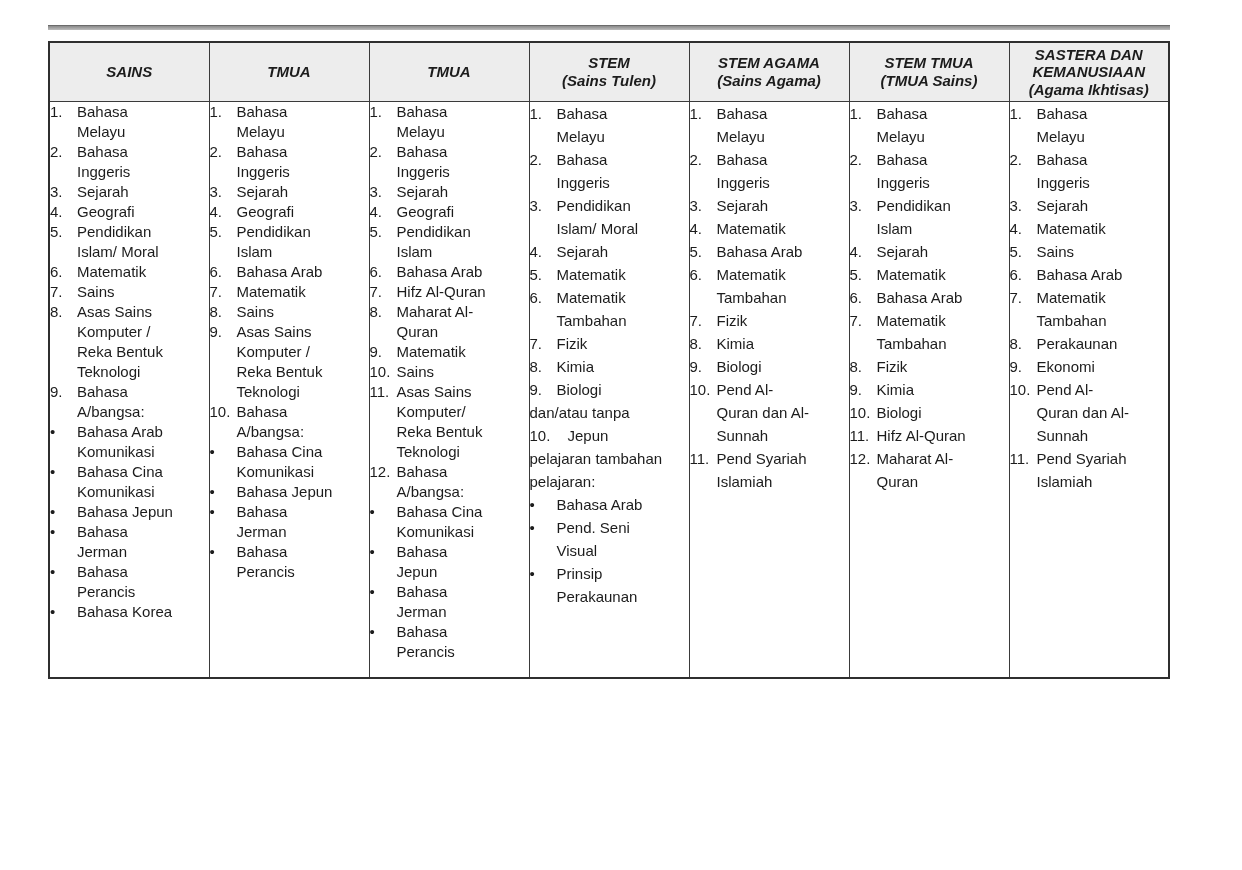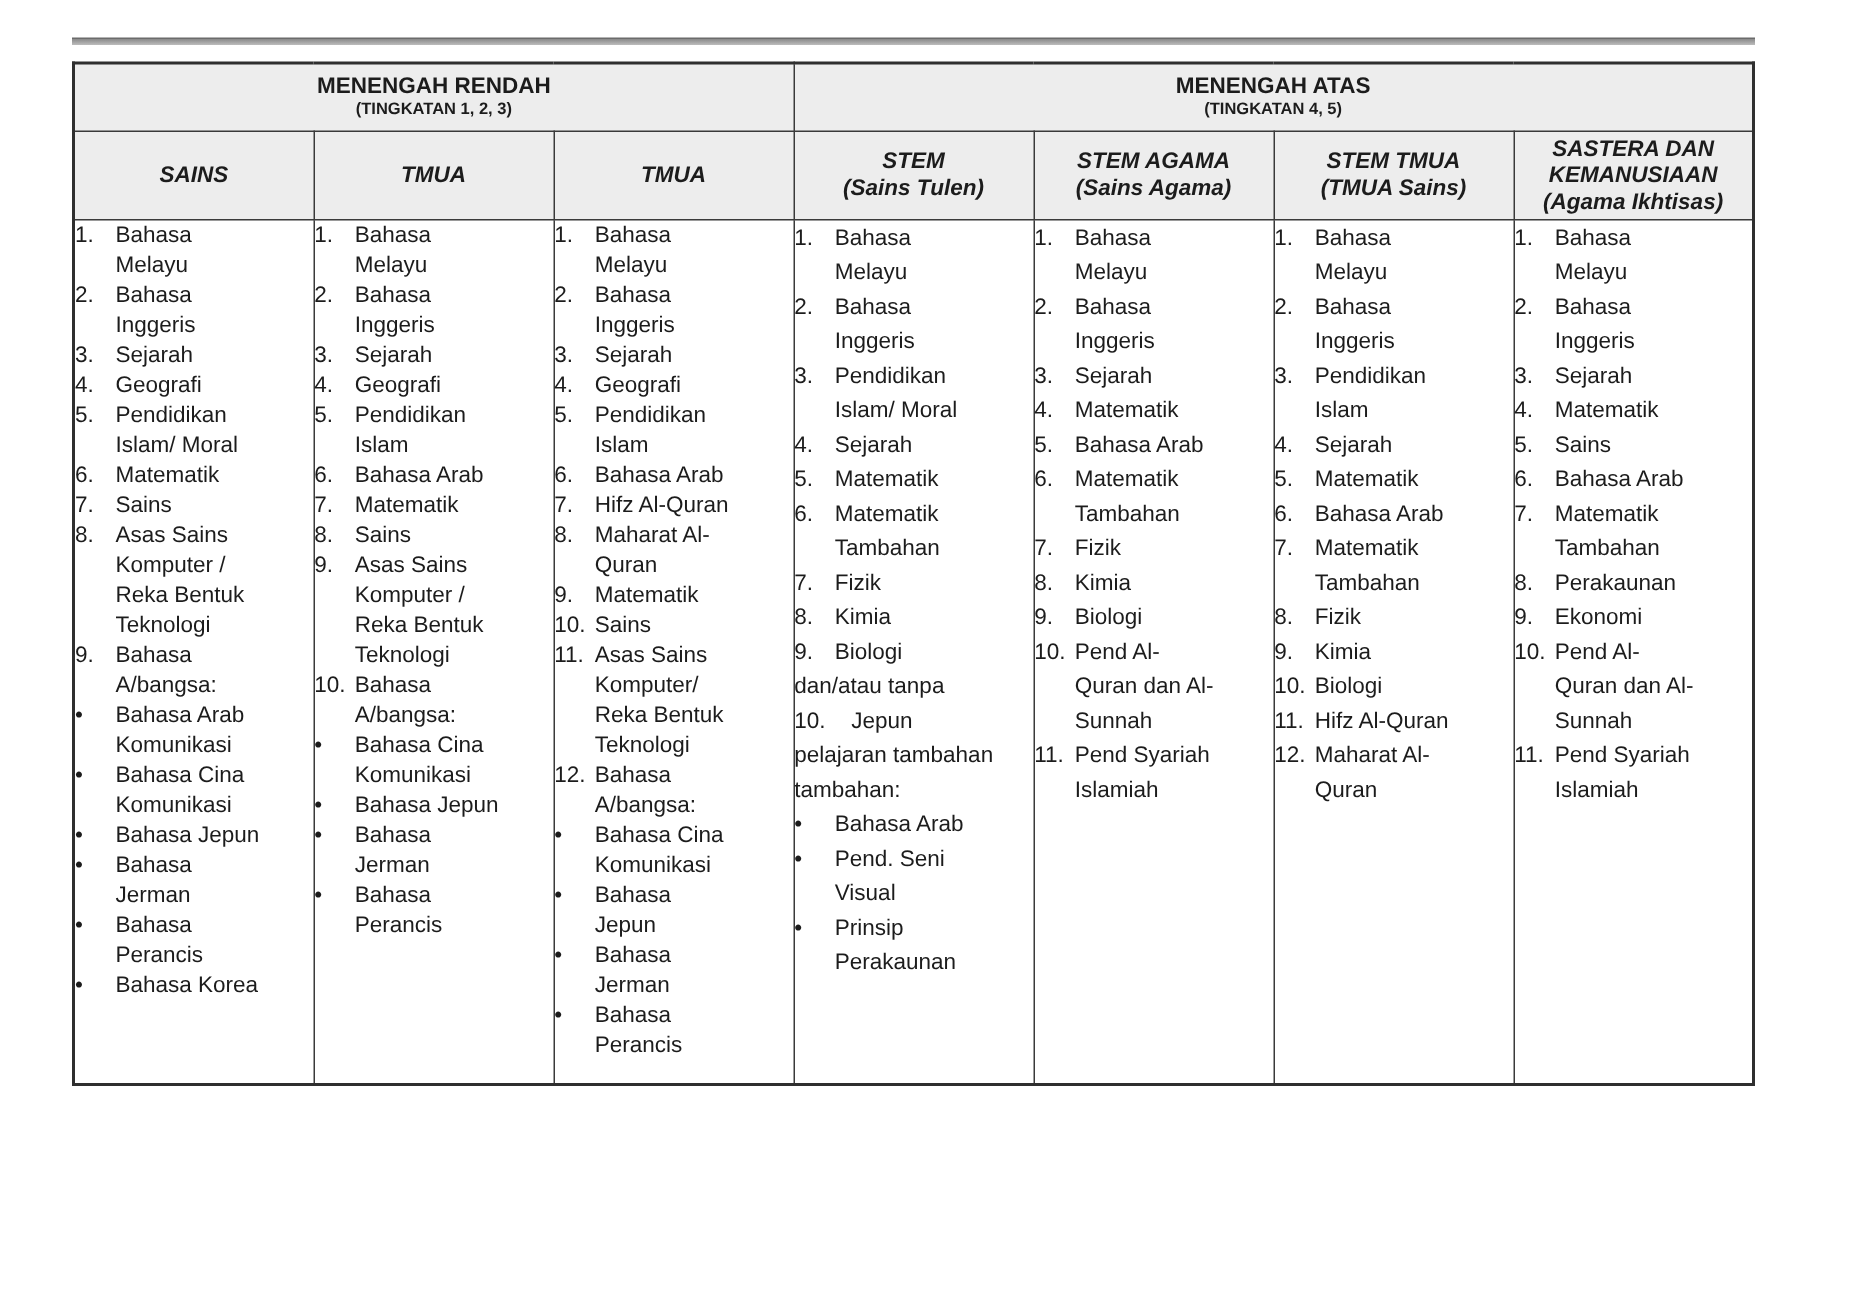--- a/index.html
+++ b/index.html
@@ -95,30 +95,20 @@
   td.lh-n .li, td.lh-n .plain { line-height: 20px; }
   td.lh-w .li, td.lh-w .plain { line-height: 23px; }
 </style>
 </head>
 <body>
 
 <div class="page">
   <div class="title-rule"></div>
   <table class="pkg">
     <thead>
-        <tr class="group-row">
-          <th colspan="3">
-            <div class="group-label">MENENGAH RENDAH</div>
-            <div class="group-sub">(TINGKATAN 1, 2, 3)</div>
-          </th>
-          <th colspan="4">
-            <div class="group-label">MENENGAH ATAS</div>
-            <div class="group-sub">(TINGKATAN 4, 5)</div>
-          </th>
-        </tr>
         <tr class="sub-row">
           <th>
             <div class="col-head">SAINS</div>
           </th>
           <th>
             <div class="col-head">TMUA</div>
           </th>
           <th>
             <div class="col-head">TMUA</div>
           </th>
@@ -397,21 +387,21 @@
             <div class="li">
               <span class="mk">9.</span>
               <span class="tx">Biologi</span>
             </div>
             <div class="plain">dan/atau tanpa</div>
             <div class="li loose">
               <span class="mk">10.</span>
               <span class="tx">Jepun</span>
             </div>
             <div class="plain">pelajaran tambahan</div>
-            <div class="plain">tambahan:</div>
+            <div class="plain">pelajaran:</div>
             <div class="li">
               <span class="mk">•</span>
               <span class="tx">Bahasa Arab</span>
             </div>
             <div class="li">
               <span class="mk">•</span>
               <span class="tx">Pend. Seni
 Visual</span>
             </div>
             <div class="li">

